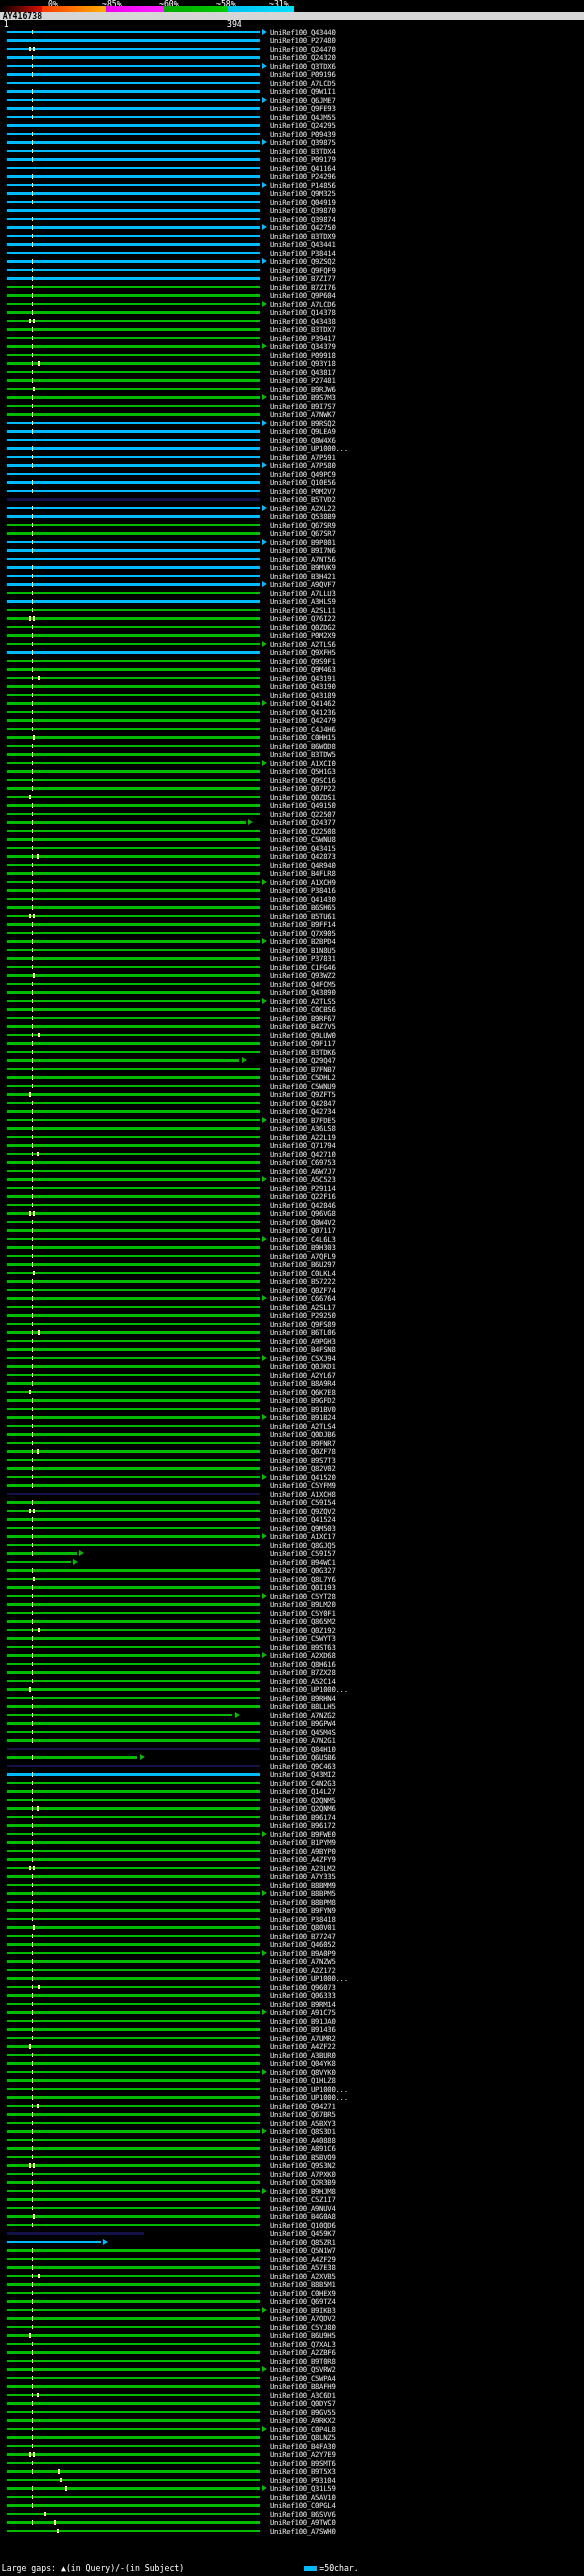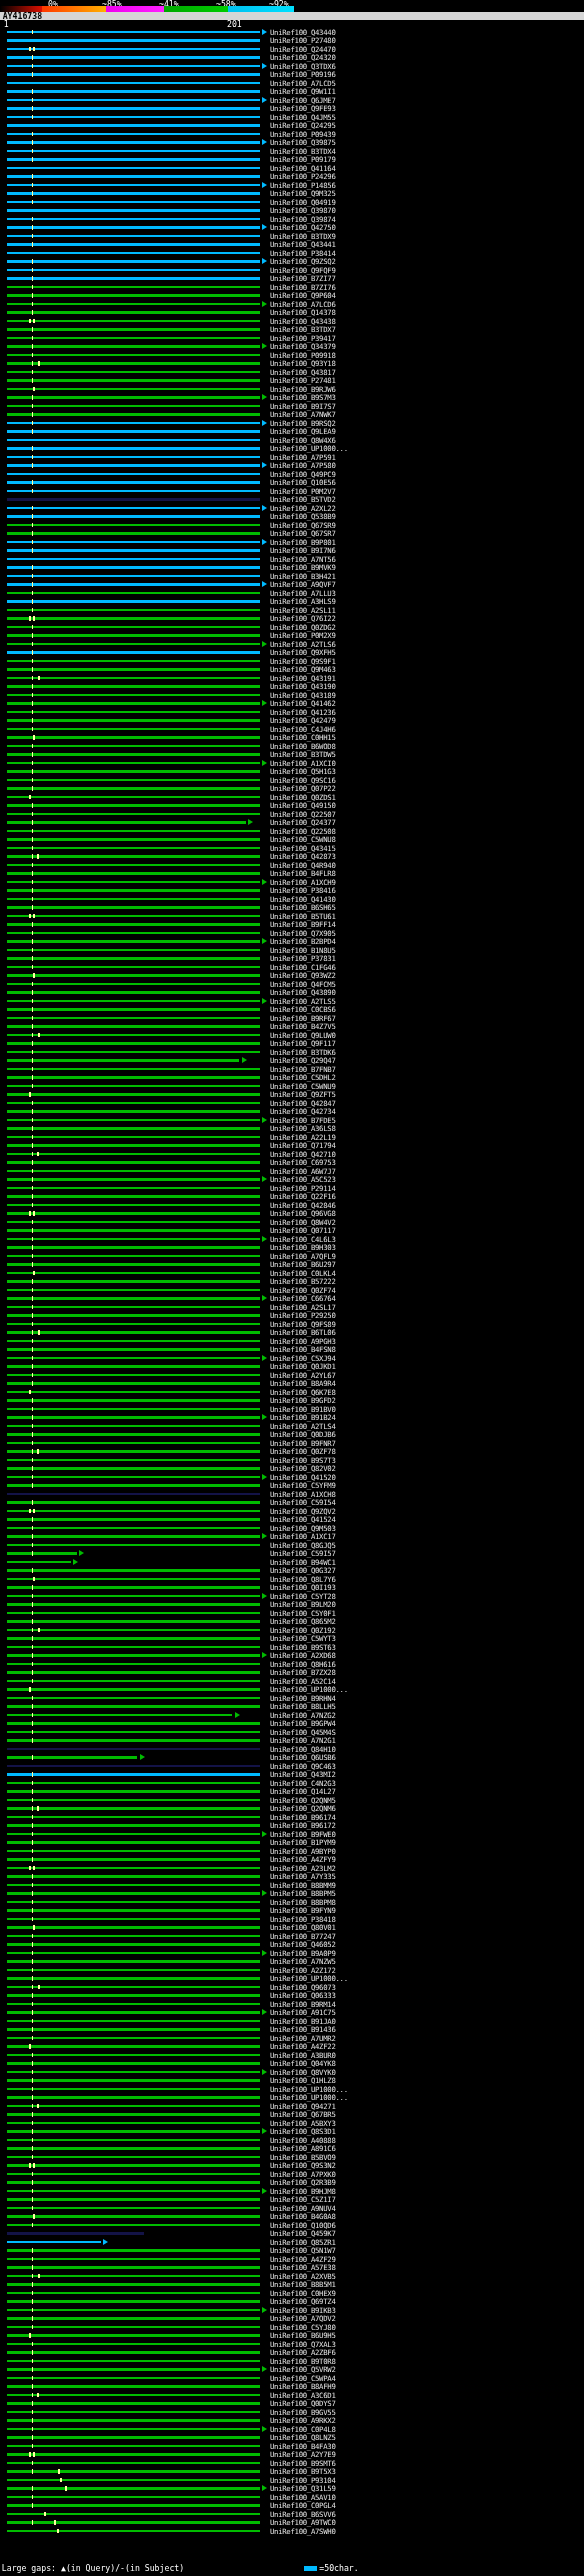--- a/index.html
+++ b/index.html
@@ -42,40 +42,40 @@
   #legend .bar50 { display:inline-block; width:12.8px; height:4.6px; background:#00baff; vertical-align:middle; margin-right:2.7px; }
 </style>
 </head>
 <body>
 
 <div id="app">
 
   <div id="scale-labels">
     <span style="left:48px">0%</span>
     <span style="left:102px">~85%</span>
-    <span style="left:159px">~41%</span>
+    <span style="left:159px">~60%</span>
     <span style="left:216px">~58%</span>
-    <span style="left:269px">~92%</span>
+    <span style="left:269px">~31%</span>
   </div>
 
   <div id="scale-gradient">
       <div class="seg" style="width: 42px; background: linear-gradient(90deg, rgb(0, 0, 0), rgb(221, 16, 0));"></div>
       <div class="seg" style="width: 64px; background: linear-gradient(90deg, rgb(255, 56, 0), rgb(255, 176, 0));"></div>
       <div class="seg" style="width: 58px; background: linear-gradient(90deg, rgb(238, 0, 238), rgb(255, 32, 255));"></div>
       <div class="seg" style="width: 64px; background: linear-gradient(90deg, rgb(0, 168, 0), rgb(0, 204, 0));"></div>
       <div class="seg" style="width: 66px; background: linear-gradient(90deg, rgb(0, 192, 240), rgb(0, 224, 255));"></div>
     </div>
 
   <div id="querybar">
     <span>AY416738</span>
   </div>
 
   <div id="ruler">
     <span class="r-start">1</span>
-    <span class="r-end">201</span>
+    <span class="r-end">394</span>
   </div>
 
   <div id="rows">
       <div class="row">
         <div class="bar" style="left: 7.3px; width: 253px; background: rgb(0, 186, 255);"></div>
         <span class="marker" style="left: 31.5px; background: rgb(255, 255, 160);"></span>
         <span class="arrow" style="left: 262px; border-left-color: rgb(0, 186, 255);"></span>
         <span class="hitlabel">UniRef100_Q43440</span>
       </div>
       <div class="row">

